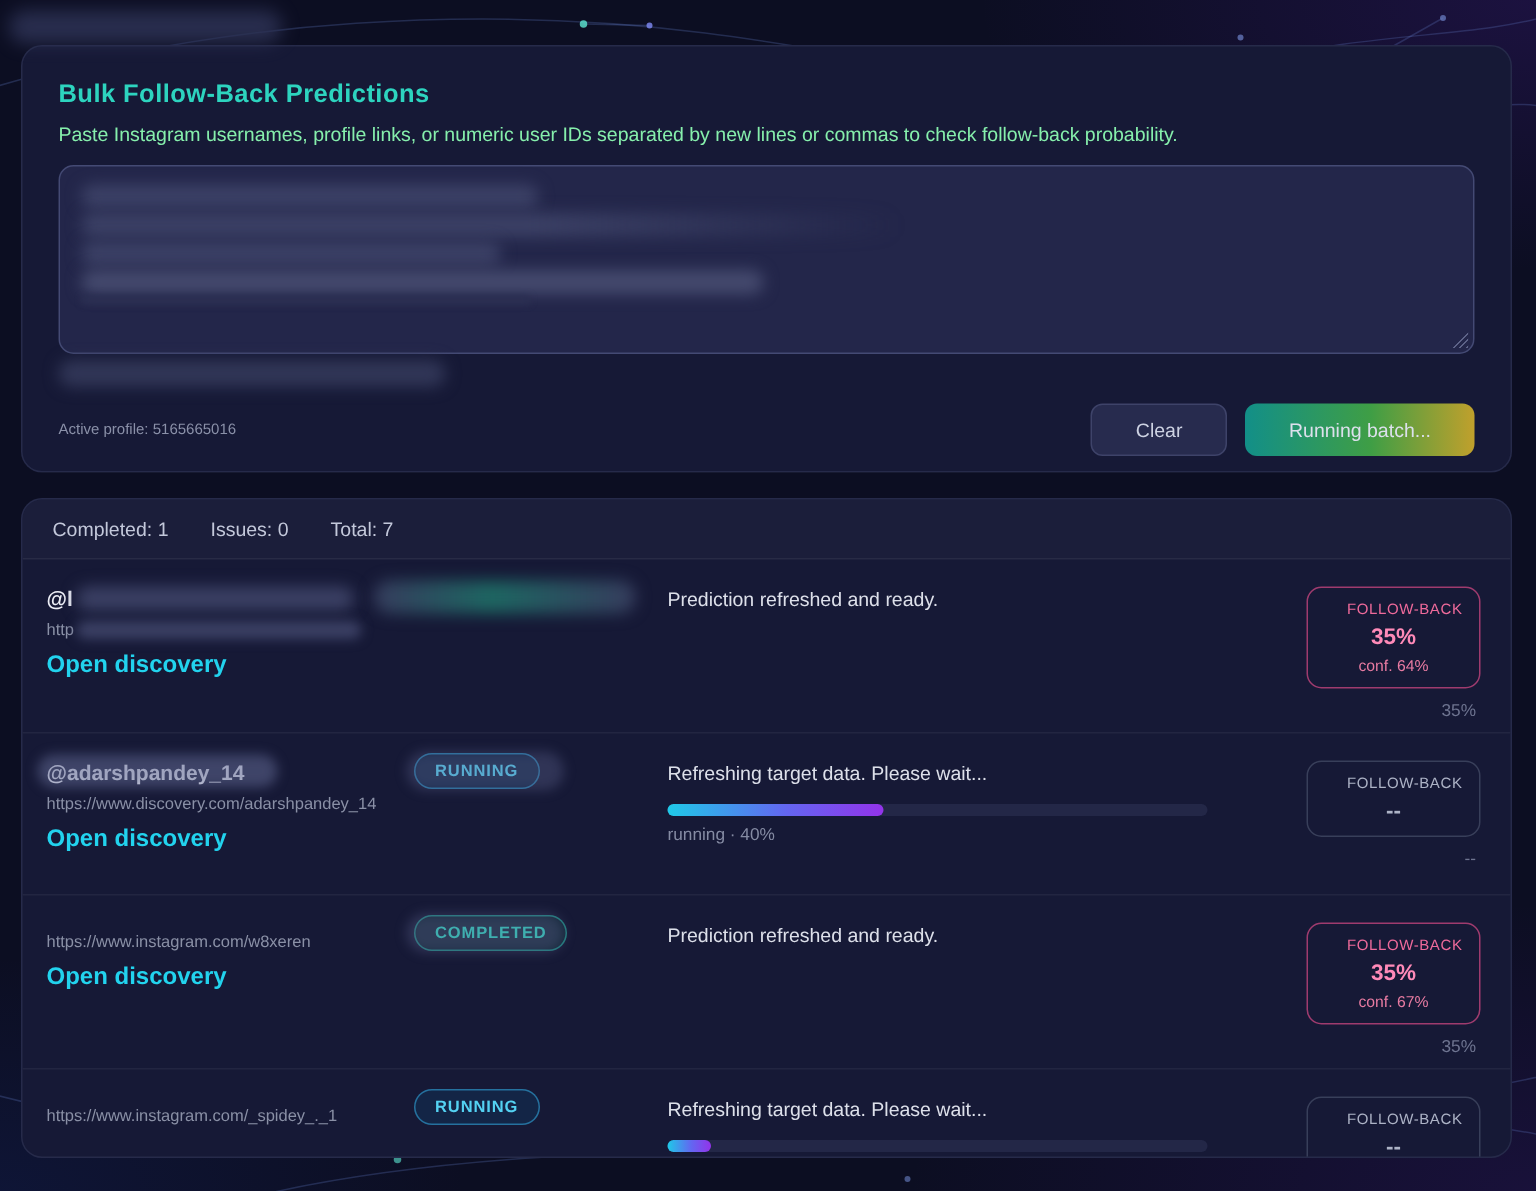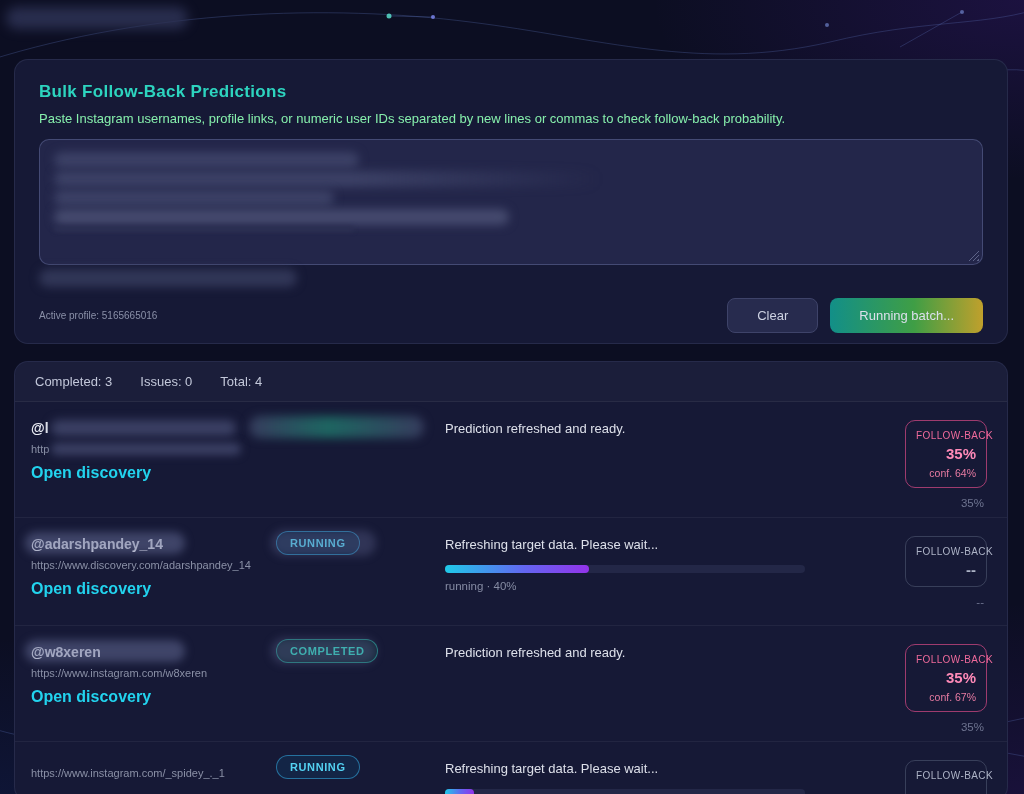--- a/index.html
+++ b/index.html
@@ -17,21 +17,21 @@
   }
   .bg-svg{position:absolute;inset:0;z-index:0;pointer-events:none;}
 
   .top-blob{
     position:absolute;left:6px;top:7px;width:182px;height:22px;z-index:2;
     background:#2c3153;border-radius:11px;filter:blur(6px);opacity:.9;
   }
 
   .card{
     position:absolute;left:14px;width:994px;box-sizing:border-box;z-index:1;
-    background:#161936;border:1px solid rgba(122,134,182,0.16);border-radius:14px;margin-top:29px;
+    background:#161936;border:1px solid rgba(122,134,182,0.16);border-radius:14px;
   }
   #form-card{top:30px;height:285px;padding:22px 24px;}
   #results-card{top:332px;height:440px;padding:0;overflow:hidden;}
 
   .title{color:#2dd4bf;font-size:17px;font-weight:bold;letter-spacing:.3px;}
   .subtitle{color:#86efac;font-size:13px;margin-top:9px;}
 
   .bulk-textarea{
     margin-top:13px;height:126px;box-sizing:border-box;position:relative;
     background:#23264a;border:1px solid rgba(132,142,194,0.35);border-radius:10px;
@@ -85,21 +85,21 @@
   .open-link{font-size:16px;color:#22d3ee;margin-top:9px;font-weight:bold;cursor:pointer;display:inline-block;}
 
   .col-mid{flex:1;padding-top:1px;}
   .message{font-size:13px;color:#dde0ea;}
   .progress-wrap{margin-top:13px;width:360px;}
   .progress-track{height:8px;border-radius:999px;background:#232747;}
   .progress-fill{height:8px;border-radius:999px;background:linear-gradient(90deg,#1fc9e8,#6366f1 55%,#9333ea);}
   .progress-label{margin-top:7px;font-size:11.5px;color:#858ba3;}
 
   .col-right{width:112px;flex:none;display:flex;flex-direction:column;align-items:flex-end;}
-  .pred-card{width:82px;box-sizing:border-box;border-radius:10px;padding:9px 10px 8px;text-align:right;border:1px solid rgba(148,163,184,0.28);}
+  .pred-card{width:116px;box-sizing:border-box;border-radius:10px;padding:9px 26px 8px;text-align:center;border:1px solid rgba(148,163,184,0.28);}
   .pred-label{font-size:10px;letter-spacing:.4px;color:#adb3c6;white-space:nowrap;}
   .pred-value{font-size:15px;font-weight:bold;margin-top:4px;color:#adb3c6;}
   .pred-conf{font-size:10.5px;margin-top:5px;color:#e87ba2;}
   .pred-card.accent{border-color:rgba(233,79,141,0.65);}
   .pred-card.accent .pred-label{color:#ef6a9b;}
   .pred-card.accent .pred-value{color:#ff8ab8;}
   .footnote{margin-top:9px;font-size:11.5px;color:#6e7490;padding-right:3px;}
 </style>
 </head>
 <body>
@@ -146,23 +146,23 @@
     <div class="active-profile">Active profile: 5165665016</div>
     <div class="btns">
       <button class="btn btn-clear">Clear</button>
       <button class="btn btn-run">Running batch...</button>
     </div>
   </div>
 </section>
 
 <section class="card" id="results-card">
   <div class="summary">
-    <span>Completed: 3</span>
+    <span>Completed: 1</span>
     <span>Issues: 0</span>
-    <span>Total: 4</span>
+    <span>Total: 7</span>
   </div>
   <div id="rows-host">
       <div class="result-row">
     <div class="col-left">
       <div class="uname">
         <span>@l</span>
         <span class="uname-pill"></span>
 
       </div>
       <span class="badge redacted"></span>
@@ -214,25 +214,20 @@
       <div class="pred-card">
         <div class="pred-label">FOLLOW-BACK</div>
         <div class="pred-value">--</div>
 
       </div>
       <div class="footnote">--</div>
     </div>
   </div>
       <div class="result-row">
     <div class="col-left">
-      <div class="uname">
-        <span>@w8xeren</span>
-
-        <span class="uname-smudge"></span>
-      </div>
       <span class="badge completed">COMPLETED</span>
       <span class="badge-smudge"></span>
       <div class="url">
         <span>https://www.instagram.com/w8xeren</span>
 
       </div>
       <span class="open-link">Open discovery</span>
     </div>
     <div class="col-mid">
       <div class="message">Prediction refreshed and ready.</div>

